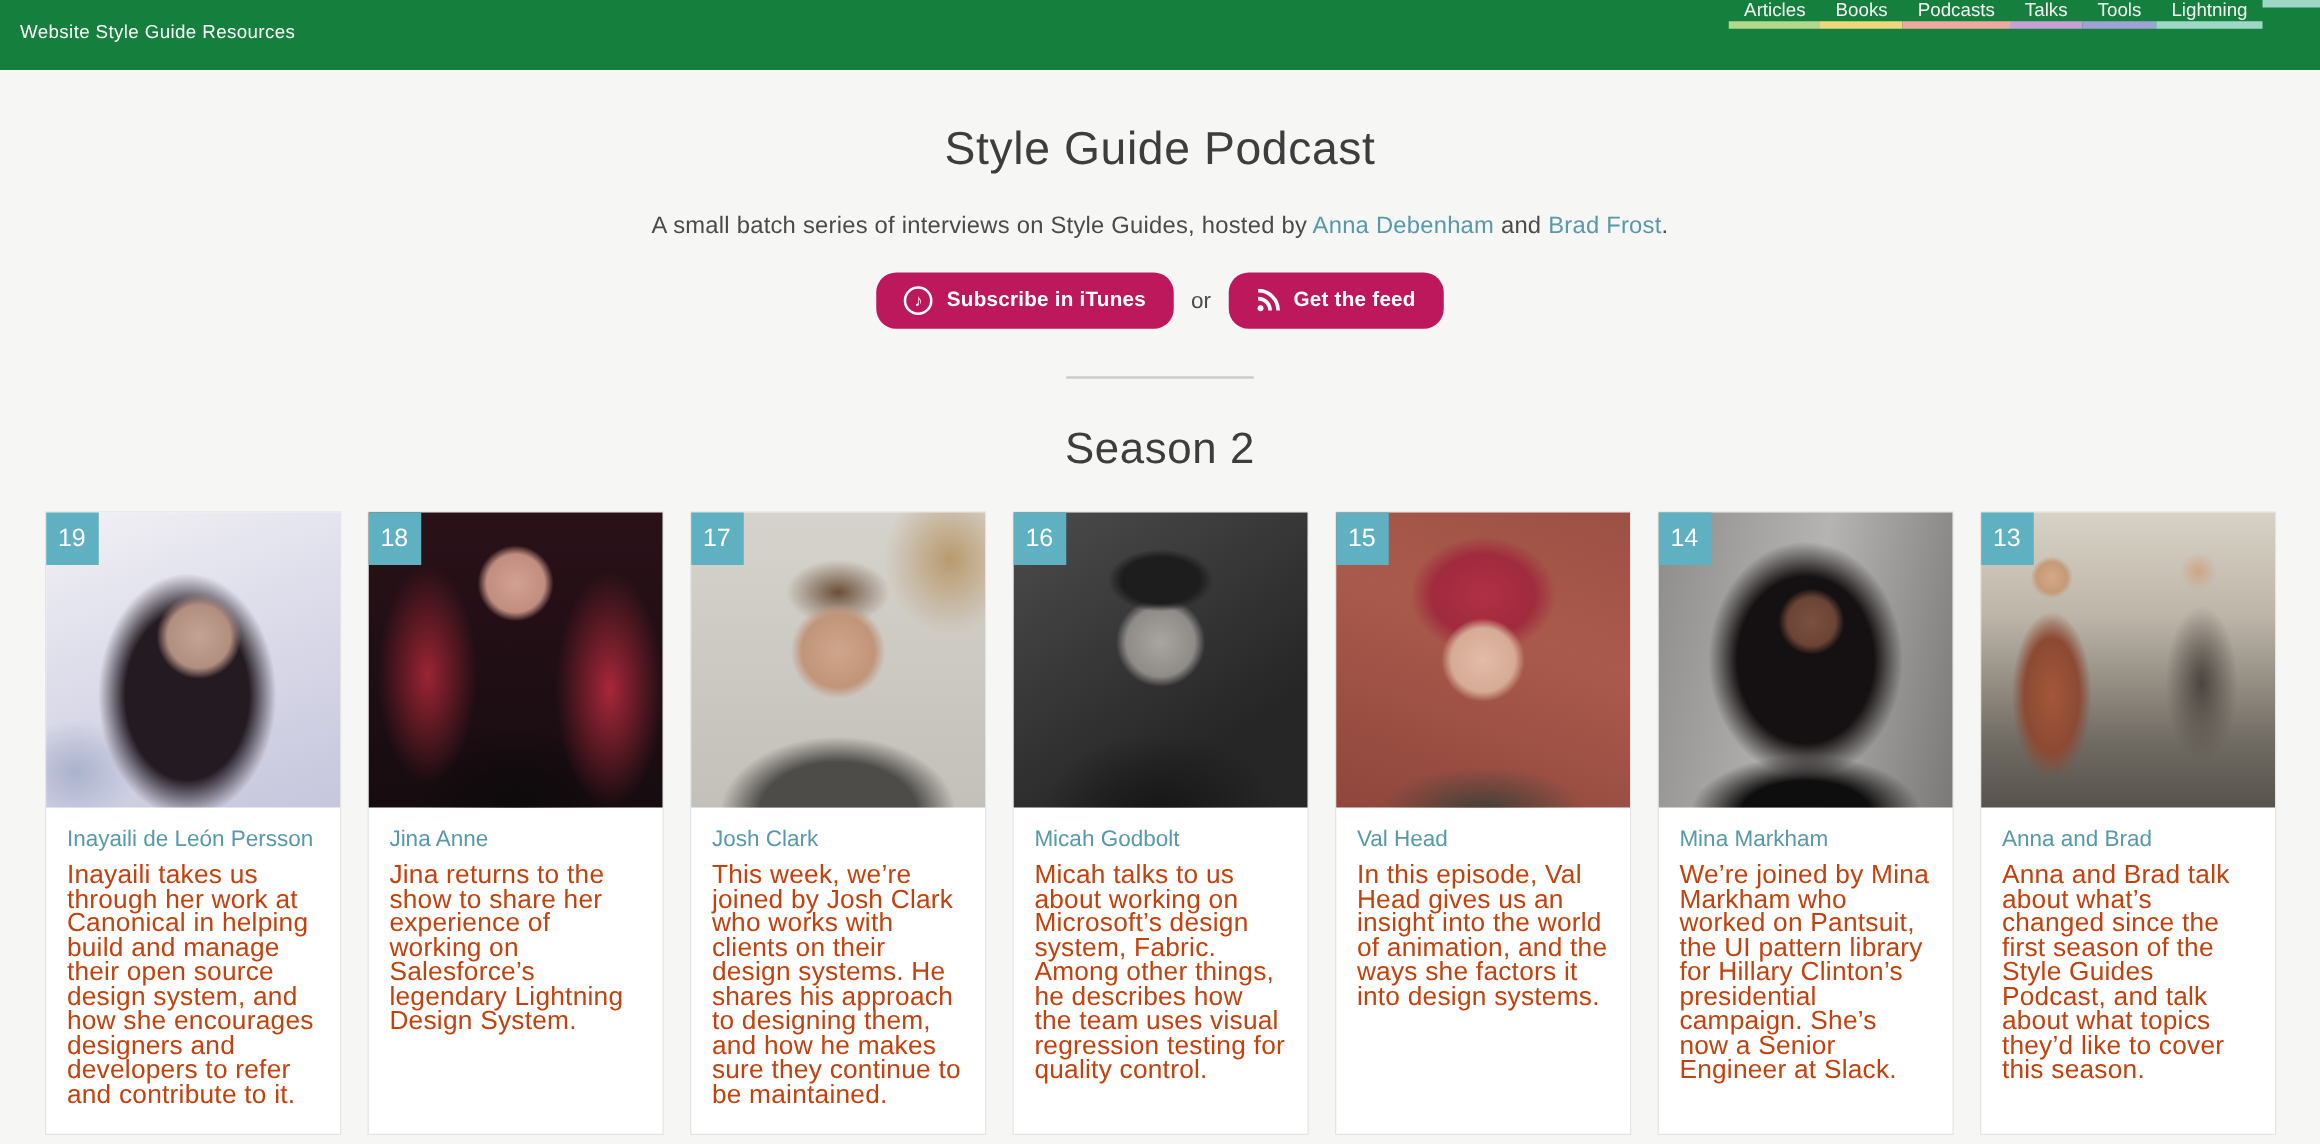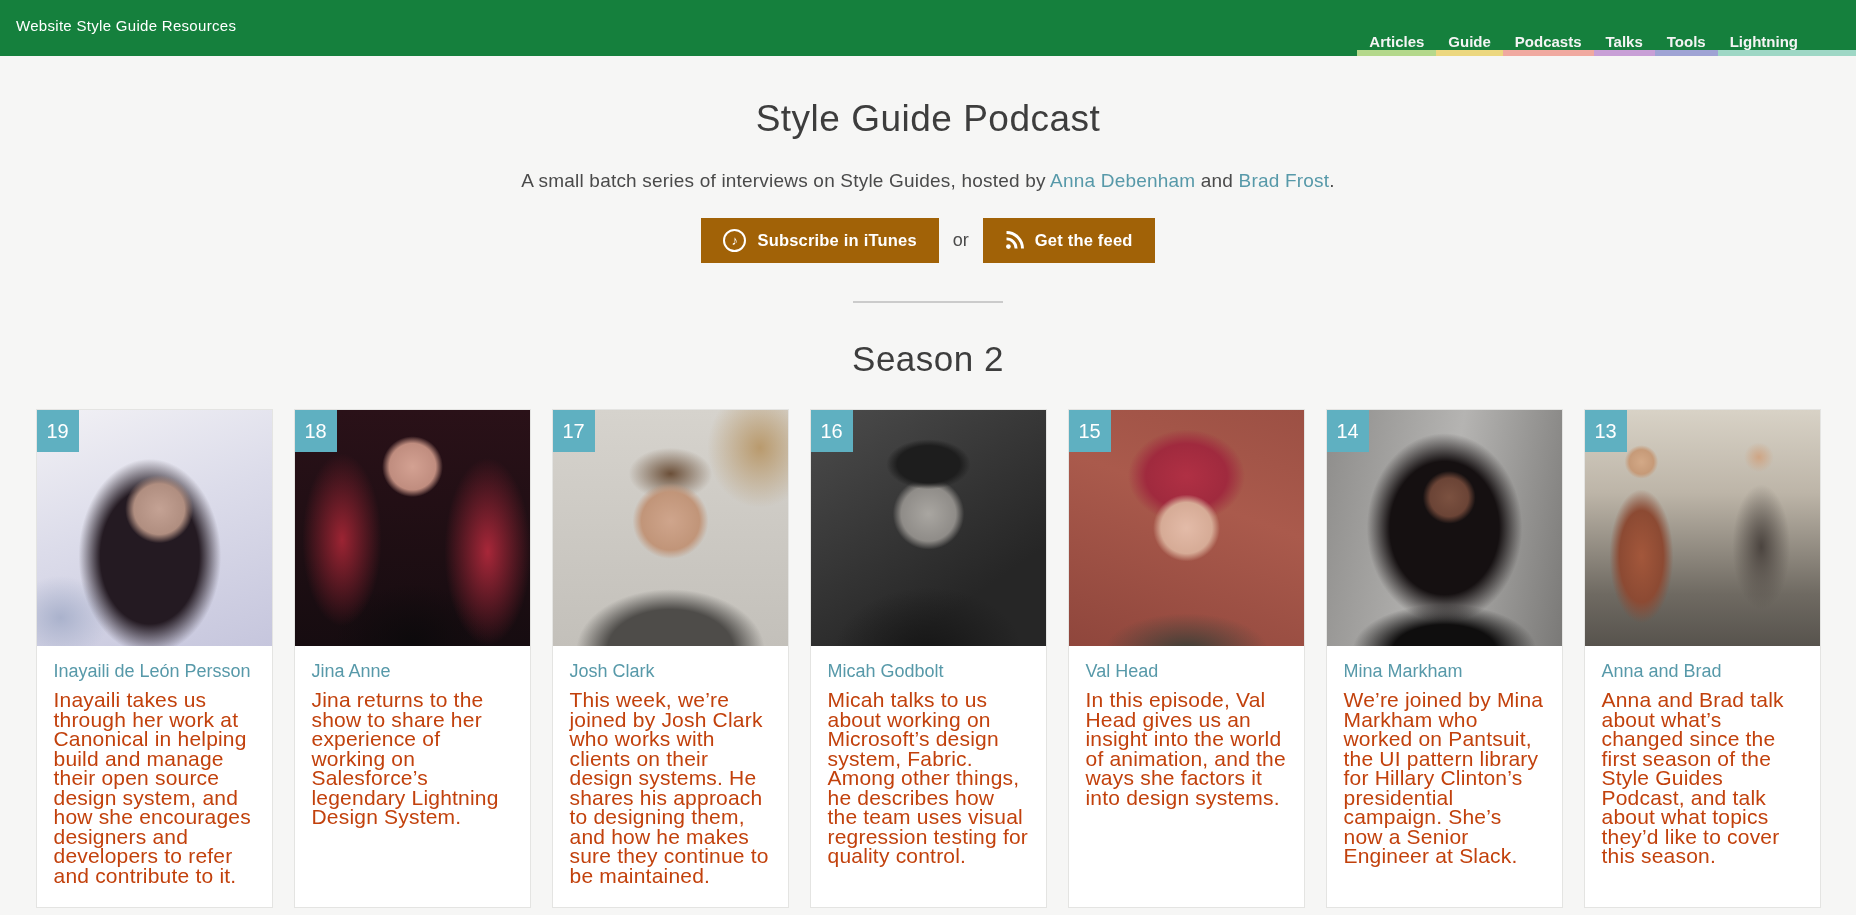--- a/index.html
+++ b/index.html
@@ -21,21 +21,21 @@
   }
   .brand {
     color: #ffffff;
     font-size: 15px;
     letter-spacing: .3px;
     align-self: center;
     padding: 0 0 6px 16px;
     text-decoration: none;
     cursor: pointer;
   }
-  .main-nav { display: flex; align-items: flex-end; font-weight: bold; }
+  .main-nav { display: flex; align-items: flex-start; }
   .nav-link {
     display: flex;
     align-items: center;
     padding: 0 12px;
     font-size: 15px;
     color: #f4f4f4;
     text-decoration: none;
     cursor: pointer;
     border-bottom: 6px solid transparent;
   }
@@ -66,22 +66,22 @@
     justify-content: center;
     align-items: center;
     gap: 14px;
   }
   .btn {
     display: inline-flex;
     align-items: center;
     gap: 11px;
     height: 45px;
     padding: 0 22px;
-    background: #a16207;
-    border-radius: 0;
+    background: #be185d;
+    border-radius: 16px;
     color: #ffffff;
     font-size: 16.5px;
     font-weight: bold;
     letter-spacing: .2px;
     text-decoration: none;
     cursor: pointer;
   }
   .itunes-icon {
     width: 23px; height: 23px;
     border: 2px solid #fff;
@@ -190,21 +190,21 @@
     radial-gradient(ellipse 38px 82px at 75% 58%, #4b443f 0%, rgba(75,68,63,0) 76%),
     linear-gradient(#d8d2c6 0%, #bdb5a8 35%, #6f6a62 78%, #57534d 100%); }
 </style>
 </head>
 <body>
 
 <header class="site-header">
   <a class="brand">Website Style Guide Resources</a>
   <nav class="main-nav">
     <a class="nav-link" style="border-bottom-color: rgb(180, 216, 139);">Articles</a>
-    <a class="nav-link" style="border-bottom-color: rgb(236, 215, 127);">Guide</a>
+    <a class="nav-link" style="border-bottom-color: rgb(236, 215, 127);">Books</a>
     <a class="nav-link" style="border-bottom-color: rgb(240, 169, 160);">Podcasts</a>
     <a class="nav-link" style="border-bottom-color: rgb(200, 159, 214);">Talks</a>
     <a class="nav-link" style="border-bottom-color: rgb(159, 163, 212);">Tools</a>
     <a class="nav-link" style="border-bottom-color: rgb(158, 215, 197);">Lightning</a>
     <span class="nav-filler" style="border-bottom-color: rgb(158, 215, 197);"></span>
   </nav>
 </header>
 
 <main class="page">
 

